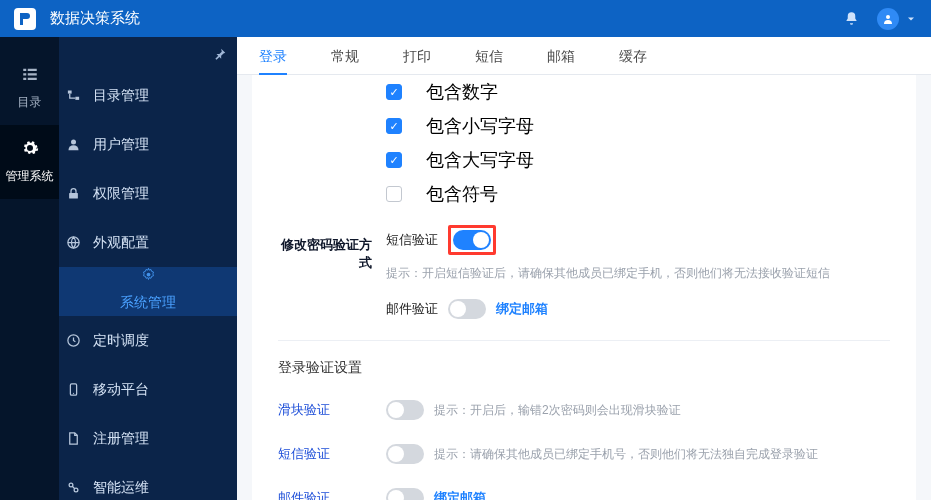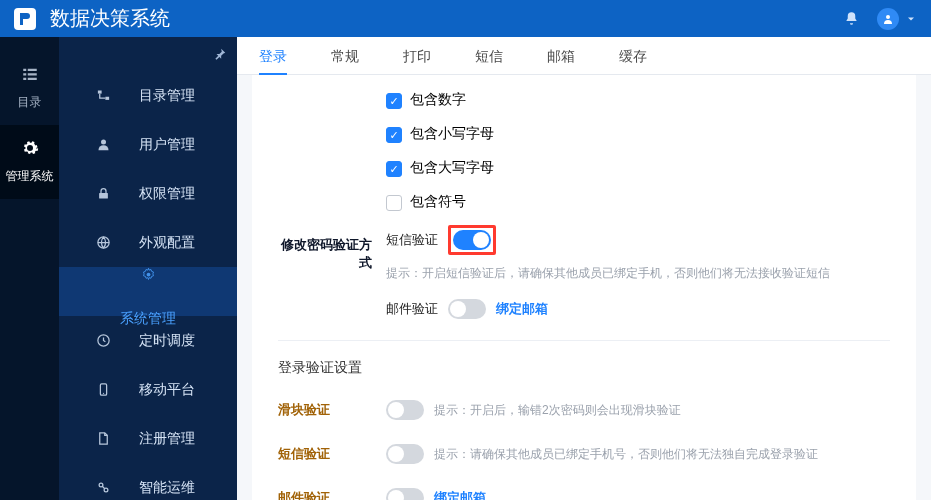--- a/index.html
+++ b/index.html
@@ -1,48 +1,48 @@
 <!DOCTYPE html>
 <html><head>
 <meta charset="utf-8">
 <style>
 *{box-sizing:border-box;margin:0;padding:0;font-family:"Microsoft YaHei","PingFang SC",sans-serif;}
 body{width:931px;height:500px;overflow:hidden;background:#fff;}
 .topbar{height:37px;background:#0d63c4;display:flex;align-items:center;padding:0 14px;color:#fff;}
 .topbar .logo{width:22px;height:22px;background:#fff;border-radius:4px;display:flex;align-items:center;justify-content:center;margin-right:14px;}
 .topbar .logo svg{display:block;}
-.topbar .title{font-size:20px;font-weight:500;flex:1;}
+.topbar .title{font-size:15px;font-weight:500;flex:1;}
 .topbar .ticon{margin-left:18px;display:flex;align-items:center;cursor:pointer;}
 .avatar{width:22px;height:22px;border-radius:50%;background:#2f8af5;display:flex;align-items:center;justify-content:center;}
 .shell{display:flex;height:463px;}
 .rail{width:59px;background:#05152b;color:#a7b4c6;display:flex;flex-direction:column;align-items:flex-start;padding-top:14px;font-size:12px;}
 .rail-item{display:flex;flex-direction:column;align-items:center;gap:6px;padding:14px 0;width:100%;cursor:pointer;}
 .rail-item.active{background:#000b18;color:#fff;}
 .rail-item .ricon{font-size:18px;}
 .sidebar{width:178px;background:#0b2449;color:#d5e3f5;position:relative;overflow-y:auto;}
 .sidebar::-webkit-scrollbar{width:0;}
 .pin{position:absolute;top:10px;right:10px;color:#9fb6d6;cursor:pointer;}
 .menu{list-style:none;margin-top:34px;}
-.menu li{display:flex;align-items:center;gap:28px;height:49px;padding:0 36px;font-size:14px;cursor:pointer;}
+.menu li{display:flex;align-items:center;gap:12px;height:49px;padding:0 6px;font-size:14px;cursor:pointer;}
 .menu li.active{background:#0f3873;color:#4aa1ff;flex-direction:column;}
 .menu .micon{width:16px;display:flex;justify-content:center;font-size:14px;opacity:.85;}
 .content{flex:1;display:flex;flex-direction:column;background:#f5f7fa;overflow:hidden;}
 .tabs{height:38px;background:#fff;border-bottom:1px solid #e5e9ef;display:flex;align-items:flex-start;padding:0 22px;gap:44px;font-size:14px;color:#4a4a4a;}
 .tab{height:38px;line-height:38px;cursor:pointer;}
 .tab.active{color:#1f82ff;border-bottom:2px solid #1f82ff;}
 .panel{flex:1;overflow-y:auto;padding:0;}
 .panel-inner{margin:0 15px 15px 15px;background:#fff;padding:16px 0 18px 0;}
 .row{display:flex;align-items:center;font-size:13px;color:#222;min-height:34px;}
 .row .lab{width:108px;text-align:right;padding-right:14px;color:#0f172a;font-weight:600;}
-.row .lab.sub{font-weight:700;color:#a16207;}
+.row .lab.sub{font-weight:400;color:#1d4ed8;}
 .row .body{flex:1;display:flex;align-items:center;gap:10px;flex-wrap:wrap;}
 .cb{width:16px;height:16px;border-radius:3px;border:1px solid #c3c8d0;display:inline-flex;align-items:center;justify-content:center;cursor:pointer;flex-shrink:0;}
 .cb.checked{background:#1f82ff;border-color:#1f82ff;}
 .cb.checked::after{content:"✓";color:#fff;font-size:11px;line-height:1;}
-.cbwrap{display:flex;align-items:flex-end;gap:8px;margin-left:108px;height:34px;font-size:14px;}
+.cbwrap{display:flex;align-items:center;gap:24px;margin-left:108px;height:34px;font-size:18px;}
 .toggle{width:38px;height:20px;border-radius:11px;background:#d4d8de;position:relative;cursor:pointer;flex-shrink:0;}
 .toggle::after{content:"";position:absolute;top:2px;left:2px;width:16px;height:16px;border-radius:50%;background:#fff;transition:.15s;}
 .toggle.on{background:#1f82ff;}
 .toggle.on::after{left:20px;}
 .hint{font-size:12px;color:#9aa1ac;}
 .link{font-size:13px;color:#1f82ff;cursor:pointer;font-weight:bold;}
 .hl{border:3px solid #ff3a2f;padding:2px;border-radius:2px;display:inline-flex;}
 .section-h{font-size:14px;color:#333;margin:18px 0 6px 0;padding:0 0 10px 0;}
 .divider{height:1px;background:#eceff4;margin:14px 0;}
 .pad{padding:0 26px;}

